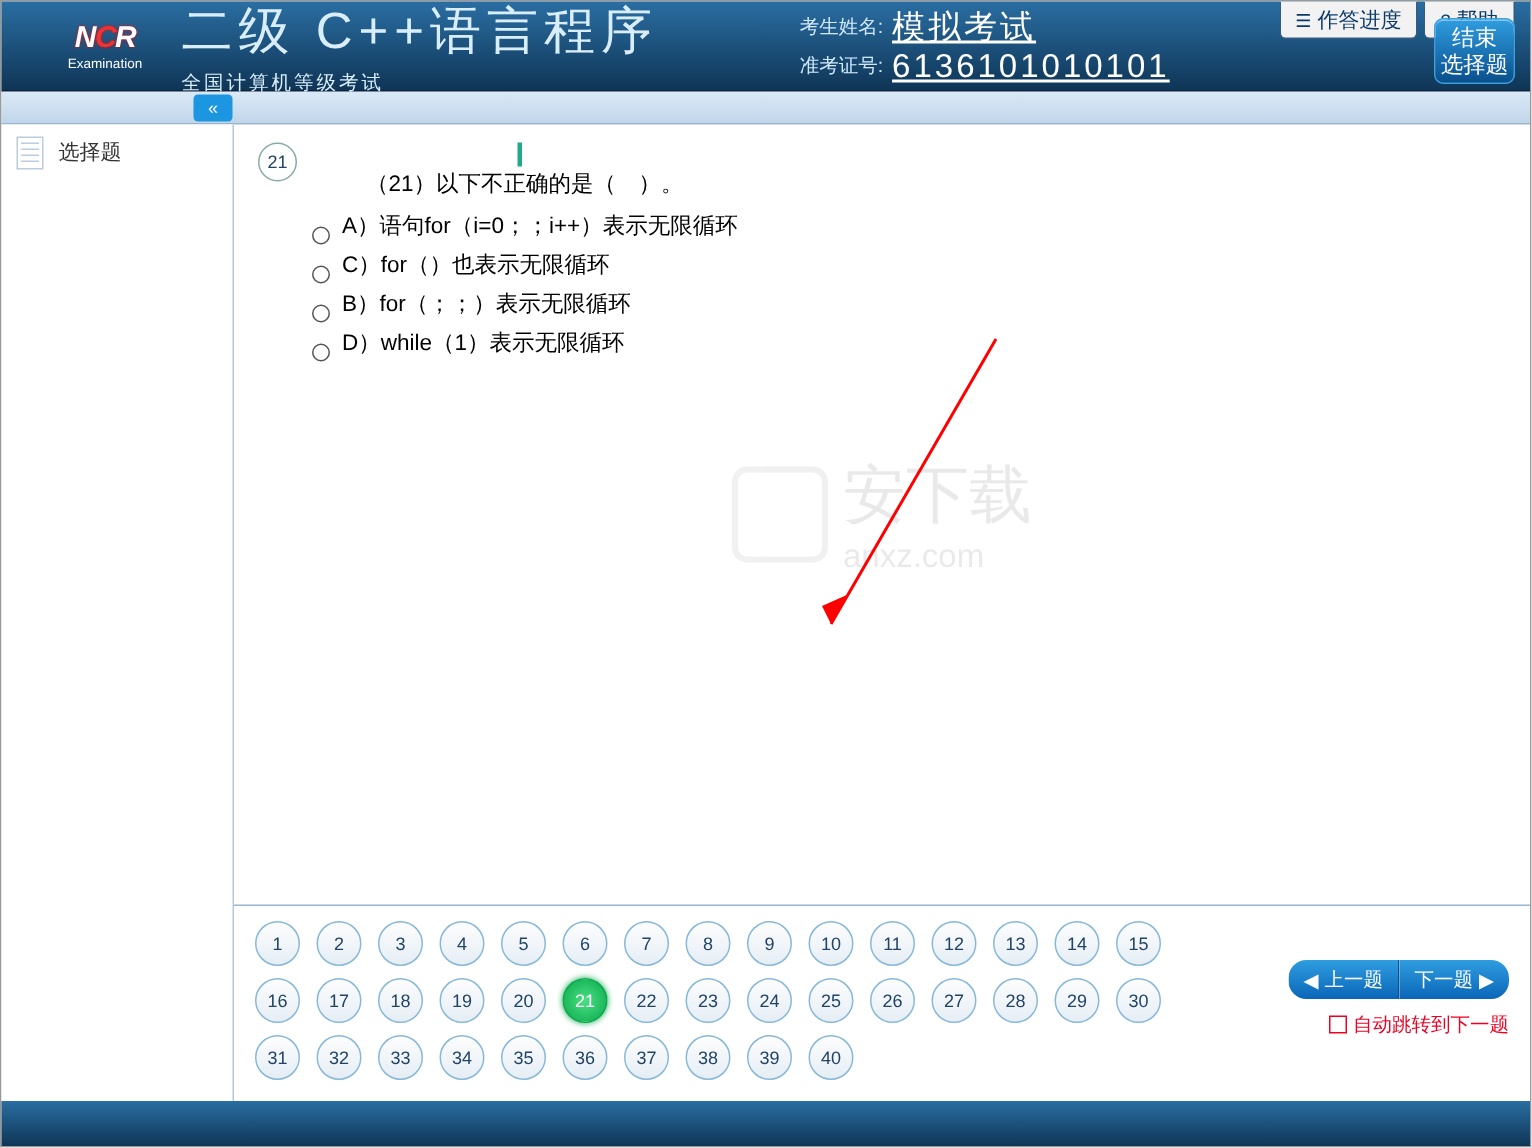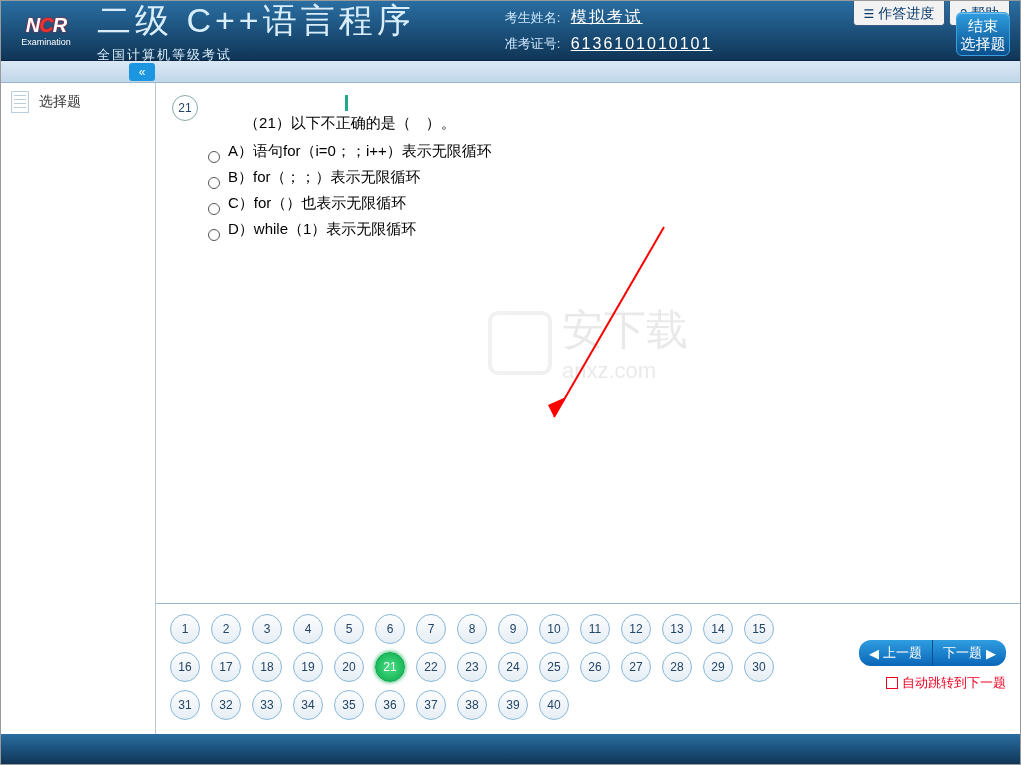--- a/index.html
+++ b/index.html
@@ -1,30 +1,30 @@
 <!DOCTYPE html>
 <html><head>
 <meta charset="utf-8">
 <style>
 * { margin:0; padding:0; box-sizing:border-box; font-family:"Microsoft YaHei","SimSun",Arial,sans-serif; }
 html,body { width:1021px; height:765px; overflow:hidden; background:#e8e8e8; }
 .app { width:1021px; height:765px; display:flex; flex-direction:column; border:1px solid #999; background:#fff; }
 
 
-.hdr { height:60px; background:linear-gradient(#2a6ea2,#0f3556); color:#fff; display:flex; align-items:center; padding:0 0; position:relative; border-bottom:1px solid #0a2340; }
+.hdr { height:60px; background:linear-gradient(#2a6ea2,#0f3556); color:#fff; display:flex; align-items:center; padding:0 24px; position:relative; border-bottom:1px solid #0a2340; }
 .logo { width:90px; height:42px; display:flex; flex-direction:column; align-items:center; justify-content:center; font-size:9px; color:#fff; }
 .logo-top { font-size:20px; font-weight:bold; font-style:italic; color:#fff; text-shadow:0 0 2px #f00; letter-spacing:-1px; }
 .logo-top .red{ color:#e33; }
 .title-block { margin-left:6px; }
 .title-main { font-size:34px; color:#d9eefc; letter-spacing:4px; font-weight:400; }
 .title-sub { font-size:13px; color:#d9eefc; margin-top:2px; letter-spacing:2px; }
 .id-block { margin-left:90px; font-size:13px; color:#cfe8ff; }
 .id-row { display:flex; align-items:center; height:26px; }
-.id-lab { width:60px; margin-right:6px; }
-.id-val { font-size:16px; color:#fff; text-decoration:underline; letter-spacing:2px; font-family:Arial;text-align:center; }
+.id-lab { width:60px; text-align:right; margin-right:6px; }
+.id-val { font-size:22px; color:#fff; text-decoration:underline; letter-spacing:2px; font-family:Arial;text-align:center; }
 .top-btns { position:absolute; right:10px; top:0; display:flex; gap:4px; }
 .top-tab { background:#f2f2f2; color:#0a3a6a; font-size:14px; padding:4px 10px 2px; border:1px solid #375b80; border-top:none; border-radius:0 0 4px 4px; display:flex; align-items:center; gap:4px; cursor:pointer; }
 .top-tab .ic{ font-size:12px; }
 .timer-wrap { position:absolute; right:90px; bottom:6px; display:flex; align-items:center; color:#9fd4ff; }
 .timer-lab { font-size:12px; line-height:12px; margin-right:6px; }
 .timer-clock { width:22px; height:22px; border:2px solid #9fd4ff; border-radius:50%; position:relative; margin-right:6px; }
 .timer-clock:before{content:"";position:absolute;left:50%;top:50%;width:1px;height:6px;background:#9fd4ff;transform-origin:bottom;transform:translate(-50%,-100%);}
 .timer-clock:after{content:"";position:absolute;left:50%;top:50%;width:1px;height:4px;background:#9fd4ff;transform-origin:bottom;transform:translate(-50%,-100%) rotate(90deg);}
 .timer-val { font-size:28px; font-family:Arial; letter-spacing:2px; color:#bfe5ff; }
 .end-btn { position:absolute; right:10px; bottom:4px; top:auto; width:54px; height:44px; background:linear-gradient(#2f9de0,#0a4f8c); border:1px solid #3aa0e0; border-radius:6px; color:#fff; font-size:15px; line-height:18px; text-align:center; padding-top:4px; cursor:pointer; box-shadow:inset 0 1px 0 rgba(255,255,255,.4); }
@@ -134,25 +134,25 @@
                 <span class="qtitle-bar"></span>
                 <span>（21）以下不正确的是（　）。</span>
               </div>
             <div class="opts">
               <div class="opt">
                   <span class="radio"></span>
                   <span>A）语句for（i=0；；i++）表示无限循环</span>
                 </div>
               <div class="opt">
                   <span class="radio"></span>
+                  <span>C）for（）也表示无限循环</span>
+                </div>
+              <div class="opt">
+                  <span class="radio"></span>
                   <span>B）for（；；）表示无限循环</span>
-                </div>
-              <div class="opt">
-                  <span class="radio"></span>
-                  <span>C）for（）也表示无限循环</span>
                 </div>
               <div class="opt">
                   <span class="radio"></span>
                   <span>D）while（1）表示无限循环</span>
                 </div>
             </div>
           </div>
         </div>
         <div class="watermark">
           <div class="wm-ic"></div>

